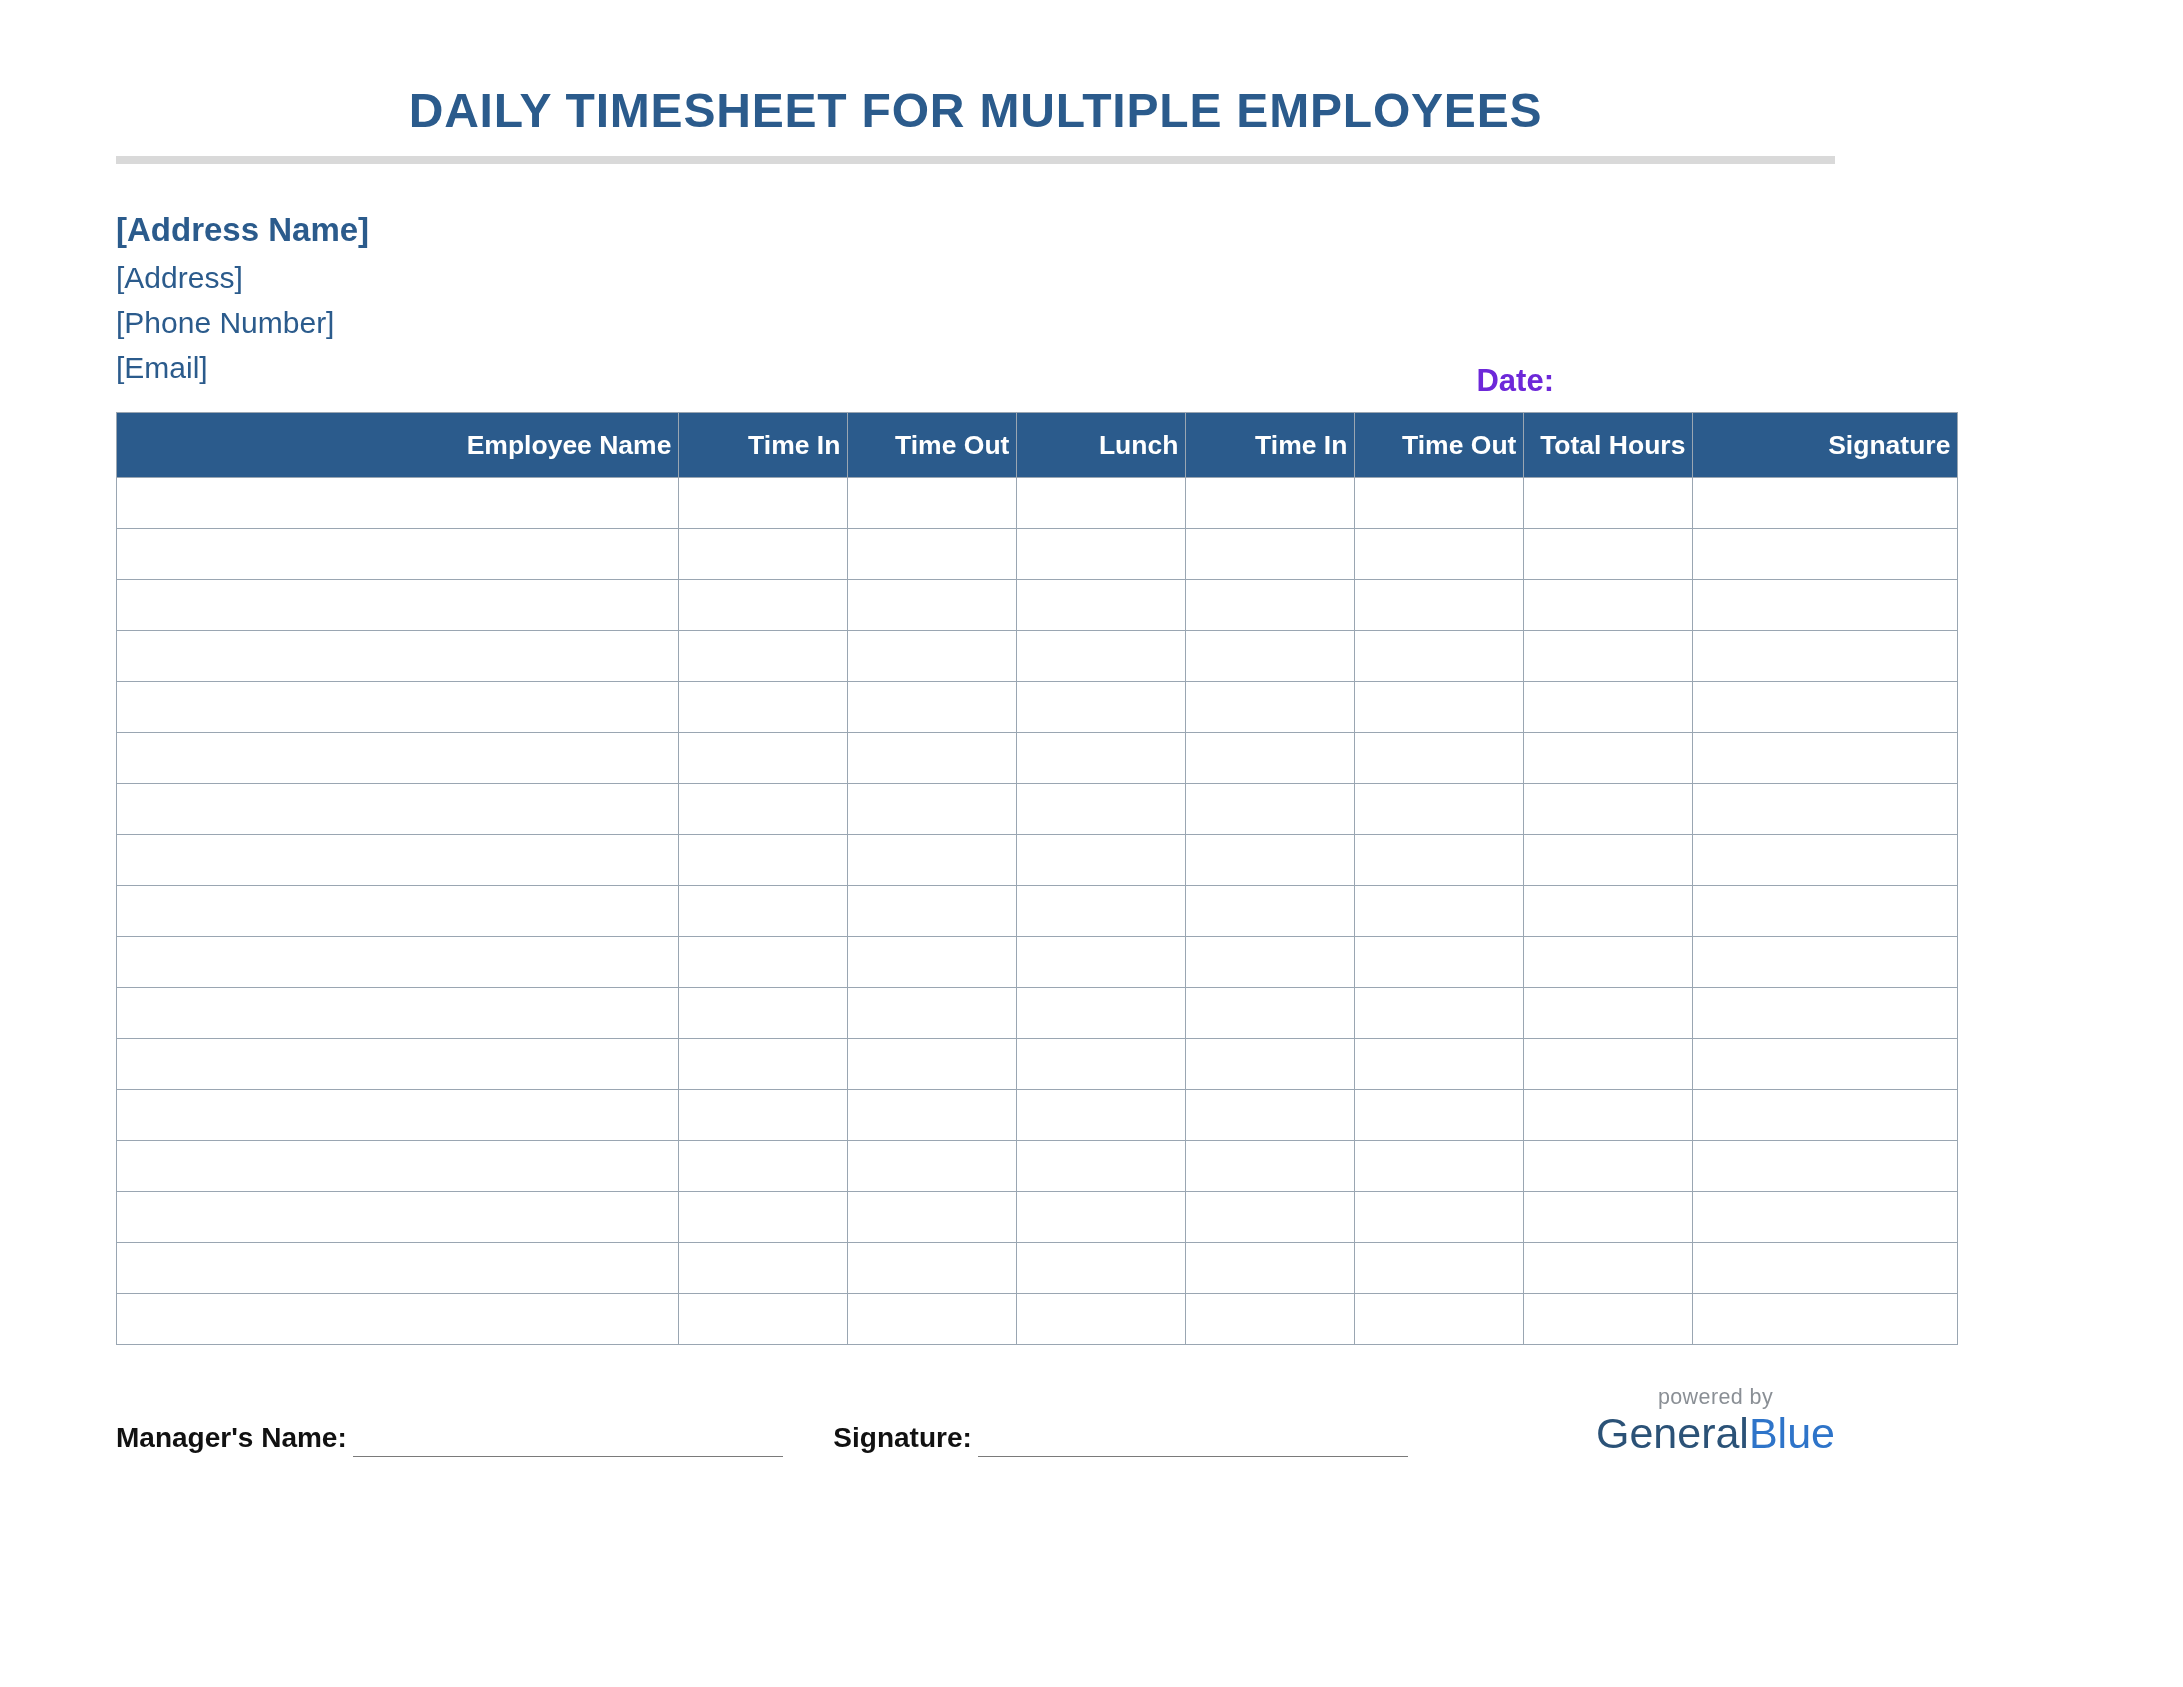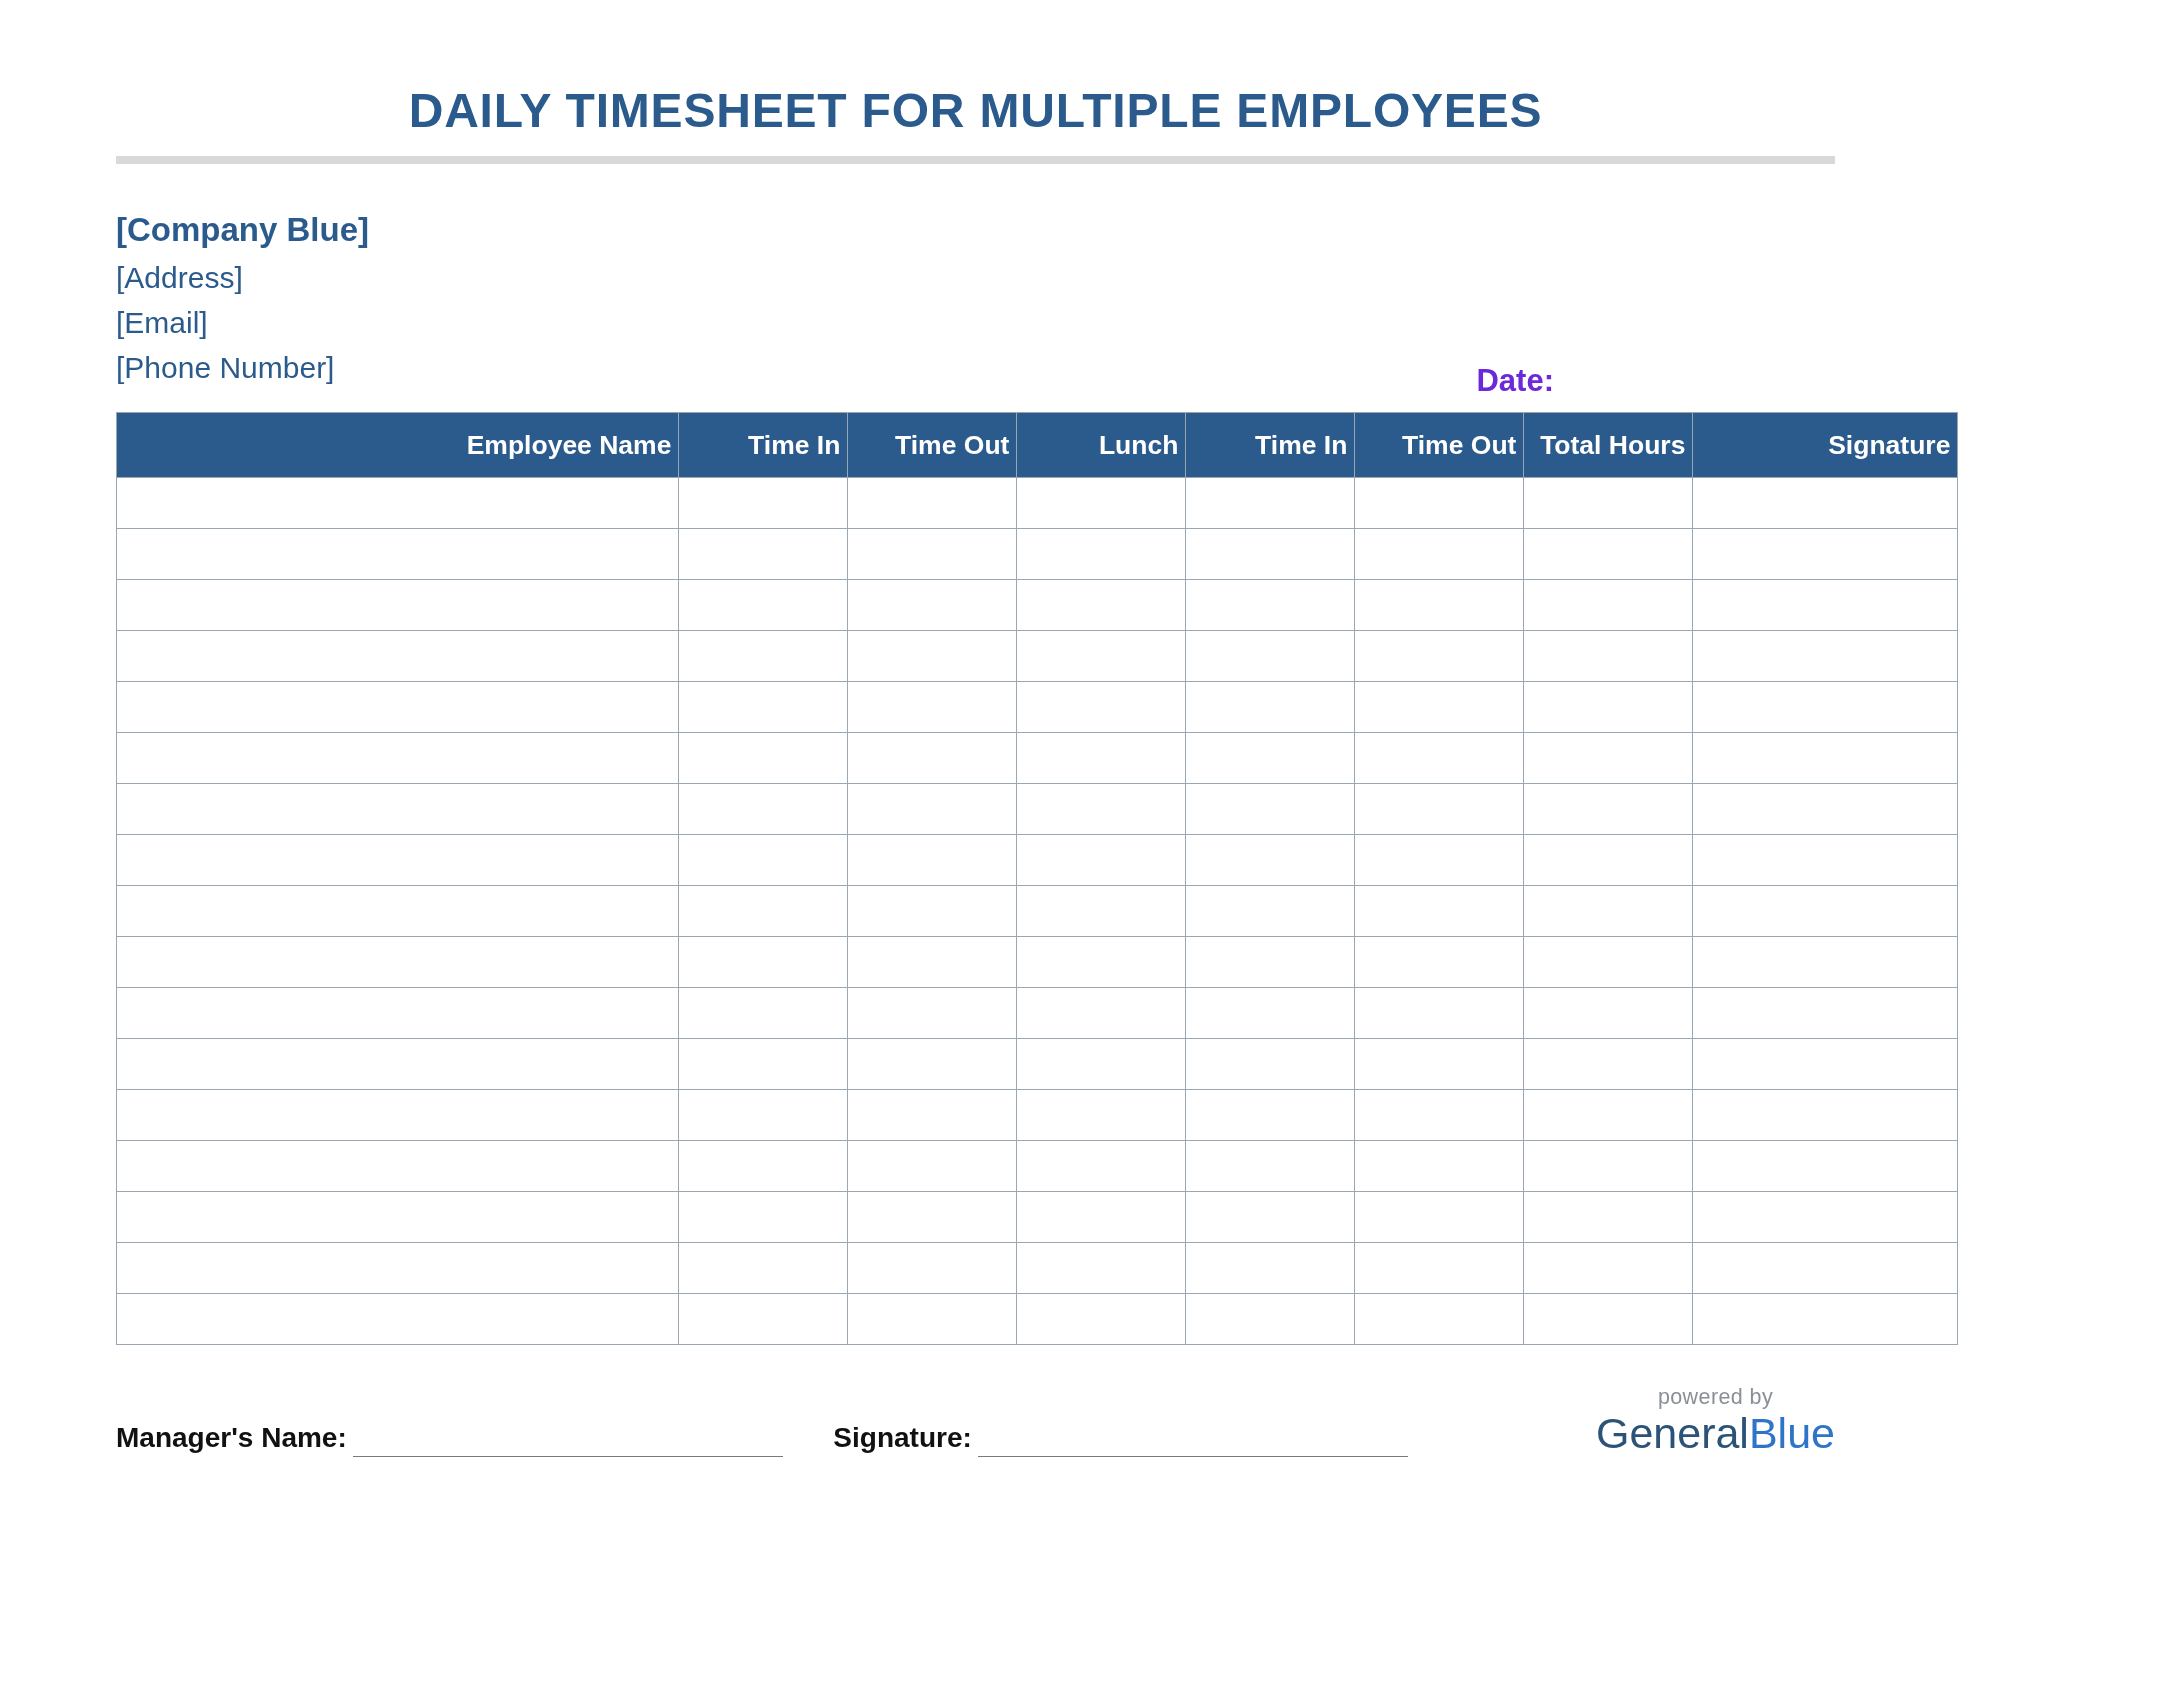--- a/index.html
+++ b/index.html
@@ -116,24 +116,24 @@
 </style>
 </head>
 <body>
 
 <div class="page">
 
   <div class="title">DAILY TIMESHEET FOR MULTIPLE EMPLOYEES</div>
   <div class="rule"></div>
 
   <div class="company-block">
-    <div class="company-name">[Company Blue]</div>
+    <div class="company-name">[Address Name]</div>
     <div>[Address]</div>
+    <div>[Phone Number]</div>
     <div>[Email]</div>
-    <div>[Phone Number]</div>
   </div>
 
   <div class="date-row">
     <span class="date-label">Date:</span>
   </div>
 
   <table class="sheet">
     <colgroup>
       <col class="col-name">
       <col class="col-small">

